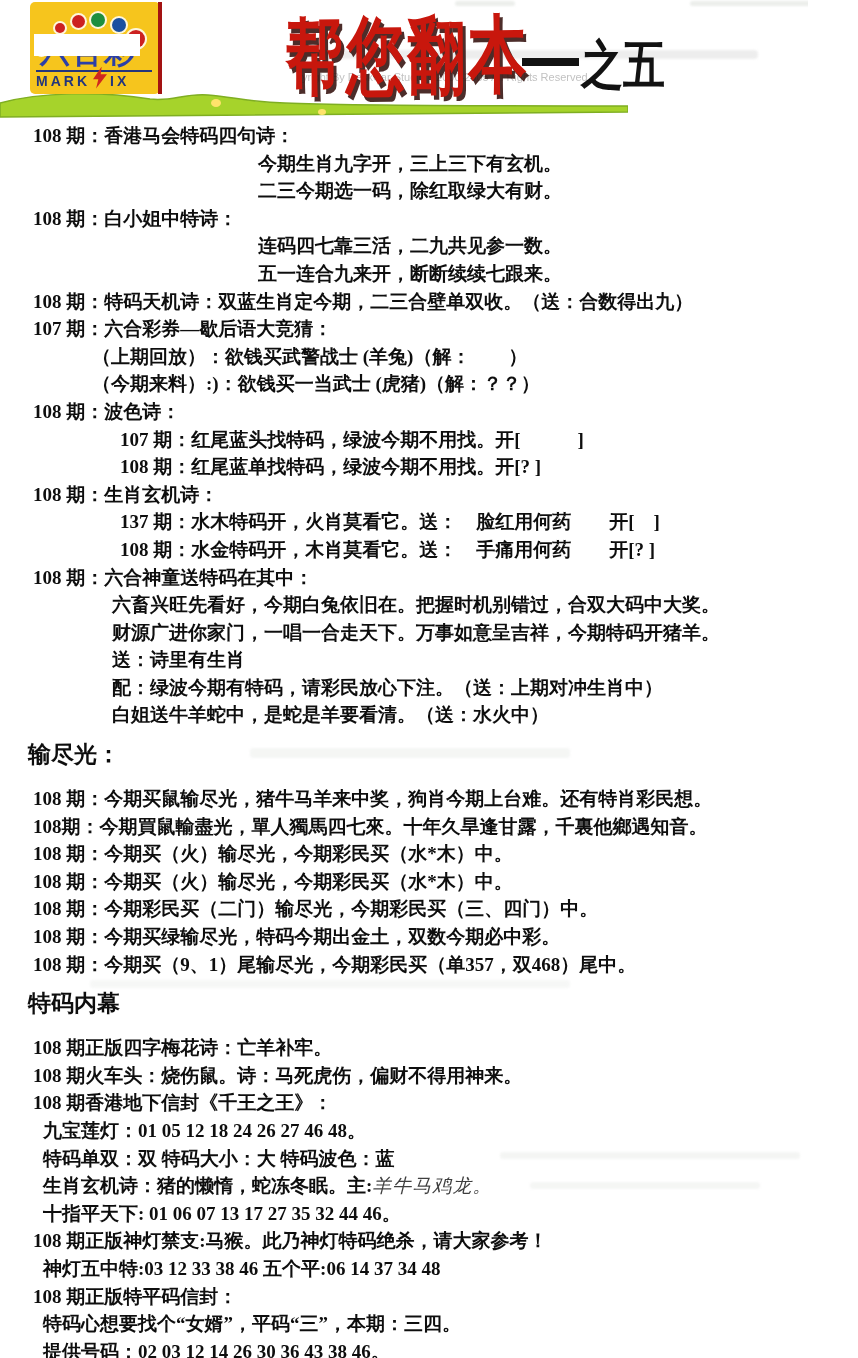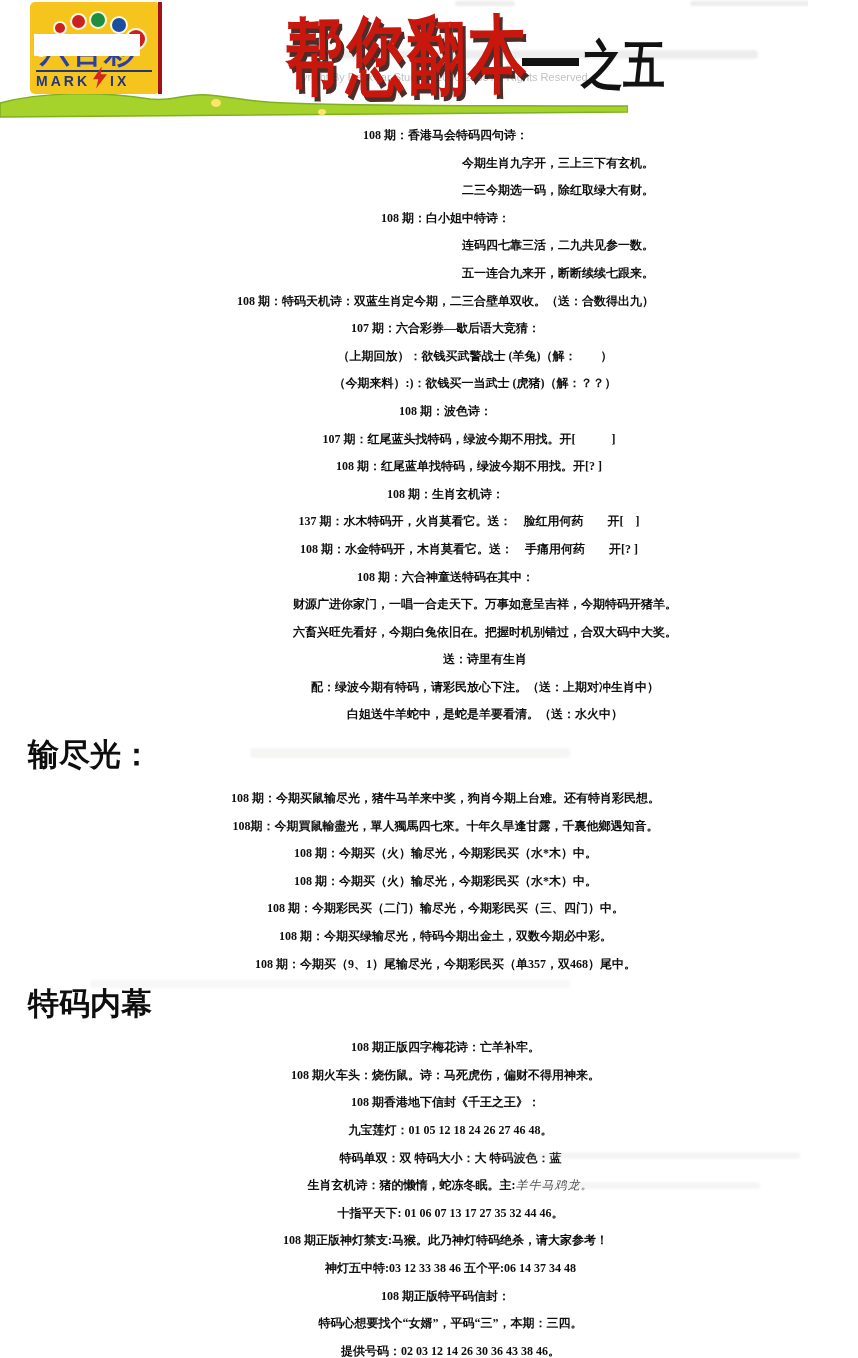--- a/index.html
+++ b/index.html
@@ -30,28 +30,28 @@
                 transform:scaleY(1.25);transform-origin:top left;white-space:nowrap;z-index:3;}
   .wm-line1{position:absolute;left:298px;top:50px;width:460px;height:9px;background:#d9d9d9;
             opacity:.45;filter:blur(1px);border-radius:4px;}
   .watermark{position:absolute;left:302px;top:71px;font-family:"Liberation Sans",sans-serif;
              font-size:11px;color:#c2c2c2;white-space:nowrap;z-index:2;}
   .band{position:absolute;left:0;top:90px;z-index:1;}
   .smudge{position:absolute;background:#c9cfc7;opacity:.35;border-radius:3px;filter:blur(1px);}
 
   
   .content{position:absolute;top:122px;left:0;width:858px;}
-  .ln{font-size:12px;line-height:27.6px;font-weight:bold;white-space:nowrap;text-align:center;}
+  .ln{font-size:19px;line-height:27.6px;font-weight:bold;white-space:nowrap;}
   .i0{padding-left:33px;}
   .iI{padding-left:43px;}
   .iB{padding-left:112px;}
-  .iS{padding-left:80px;}
+  .iS{padding-left:120px;}
   .iP{padding-left:92px;}
   .iM{padding-left:258px;}
-  .sec-h{font-size:31px;font-weight:bold;padding-left:28px;line-height:40px;
+  .sec-h{font-size:23px;font-weight:bold;padding-left:28px;line-height:40px;
          margin-top:6px;margin-bottom:10px;}
   .light{font-weight:400;opacity:.8;letter-spacing:1px;font-style:italic;}
 </style>
 </head>
 <body>
 
 <div class="page">
 
   <div class="header">
 
@@ -103,22 +103,22 @@
       <div class="ln i0">107 期：六合彩券—歇后语大竞猜：</div>
       <div class="ln iP">（上期回放）：欲钱买武警战士 (羊兔)（解：　　）</div>
       <div class="ln iP">（今期来料）:)：欲钱买一当武士 (虎猪)（解：？？）</div>
       <div class="ln i0">108 期：波色诗：</div>
       <div class="ln iS">107 期：红尾蓝头找特码，绿波今期不用找。开[　　　]</div>
       <div class="ln iS">108 期：红尾蓝单找特码，绿波今期不用找。开[? ]</div>
       <div class="ln i0">108 期：生肖玄机诗：</div>
       <div class="ln iS">137 期：水木特码开，火肖莫看它。送：　脸红用何药　　开[　]</div>
       <div class="ln iS">108 期：水金特码开，木肖莫看它。送：　手痛用何药　　开[? ]</div>
       <div class="ln i0">108 期：六合神童送特码在其中：</div>
+      <div class="ln iB">六畜兴旺先看好，今期白兔依旧在。把握时机别错过，合双大码中大奖。</div>
       <div class="ln iB">财源广进你家门，一唱一合走天下。万事如意呈吉祥，今期特码开猪羊。</div>
-      <div class="ln iB">六畜兴旺先看好，今期白兔依旧在。把握时机别错过，合双大码中大奖。</div>
       <div class="ln iB">送：诗里有生肖</div>
       <div class="ln iB">配：绿波今期有特码，请彩民放心下注。（送：上期对冲生肖中）</div>
       <div class="ln iB">白姐送牛羊蛇中，是蛇是羊要看清。（送：水火中）</div>
     </div>
 
     <div>
       <div class="sec-h">输尽光：</div>
       <div class="ln i0">108 期：今期买鼠输尽光，猪牛马羊来中奖，狗肖今期上台难。还有特肖彩民想。</div>
       <div class="ln i0">108期：今期買鼠輸盡光，單人獨馬四七來。十年久旱逢甘露，千裏他鄉遇知音。</div>
       <div class="ln i0">108 期：今期买（火）输尽光，今期彩民买（水*木）中。</div>

